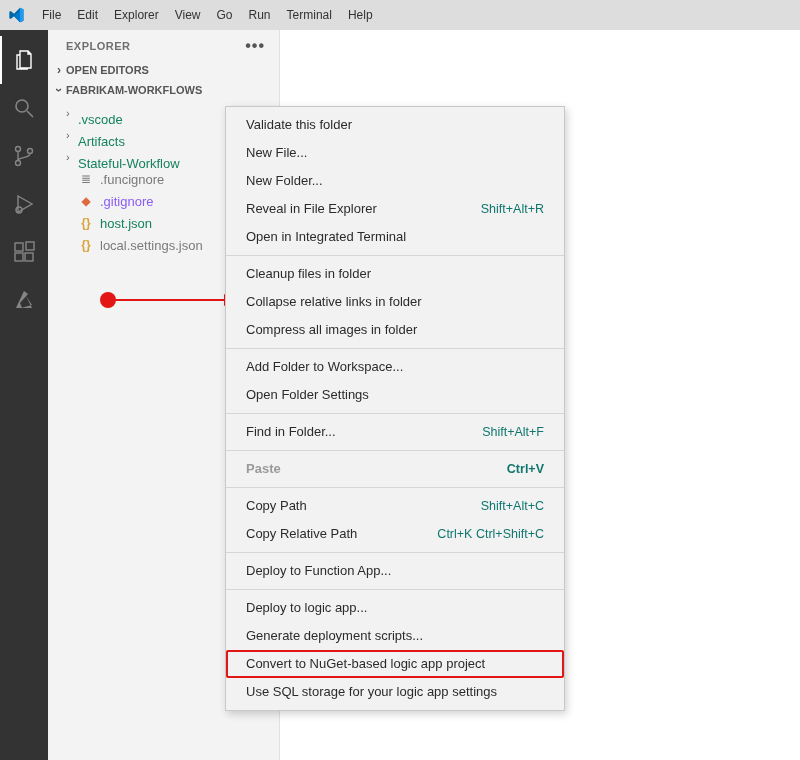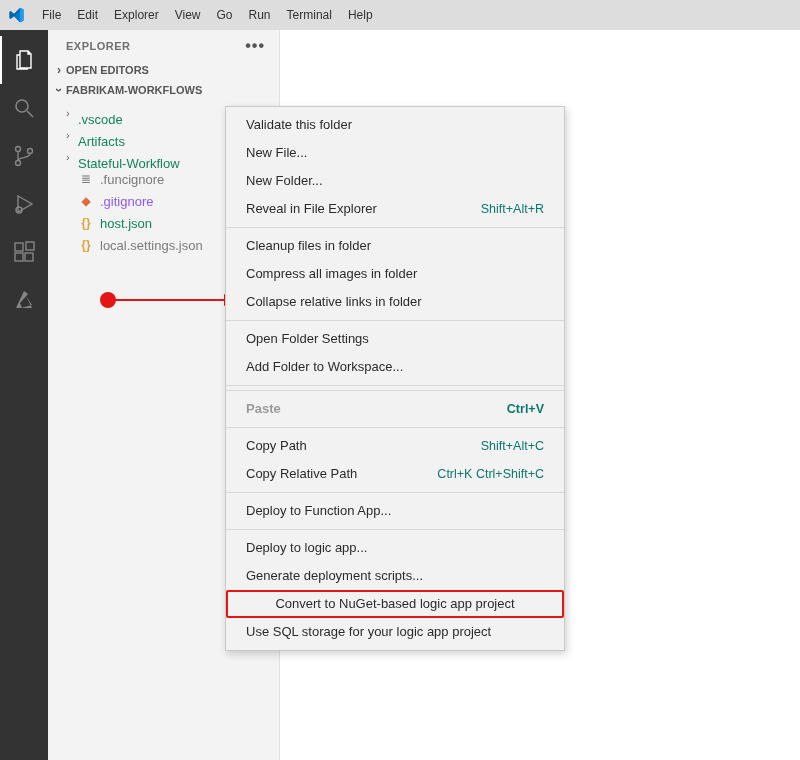--- a/index.html
+++ b/index.html
@@ -55,21 +55,21 @@
       background: #f2f2f2; border: 1px solid #c8c8c8; box-shadow: 2px 3px 8px rgba(0,0,0,0.18);
       font-size: 13px; color: #2b2b2b; padding: 4px 0;
     }
     .cm-row {
       display: flex; justify-content: space-between; align-items: center;
       padding: 5px 20px; line-height: 18px; cursor: default;
     }
     .cm-row.disabled { color: #9a9a9a; font-weight: bold; }
     .cm-shortcut { color: #0f766e; font-size: 12.5px; margin-left: 16px; }
     .cm-sep { height: 1px; background: #d6d6d6; margin: 4px 0; }
-    .highlight-border { border: 2px solid #e31616; border-radius: 2px; padding: 3px 18px; justify-content: center; }
+    .highlight-border { border: 2px solid #e31616; border-radius: 2px; padding: 3px 18px; }
 
     .red-arrow { position: absolute; top: 300px; left: 100px; }
     .red-dot { width: 16px; height: 16px; border-radius: 50%; background: #e31616; position: absolute; top: -8px; left: 0; }
     .red-line { height: 2px; width: 120px; background: #e31616; position: absolute; top: -1px; left: 10px; }
     .red-head {
       position: absolute; top: -6px; left: 124px;
       width: 0; height: 0; border-top: 6px solid transparent; border-bottom: 6px solid transparent;
       border-left: 10px solid #e31616;
     }
   </style>
@@ -200,38 +200,45 @@
     <div class="cm-row">
       <span>New File...</span>
     </div>
     <div class="cm-row">
       <span>New Folder...</span>
     </div>
     <div class="cm-row">
       <span>Reveal in File Explorer</span>
       <span class="cm-shortcut">Shift+Alt+R</span>
     </div>
+    <div class="cm-row">
+      <span>Open in Integrated Terminal</span>
+    </div>
     <div class="cm-sep"></div>
     <div class="cm-row">
       <span>Cleanup files in folder</span>
     </div>
     <div class="cm-row">
+      <span>Collapse relative links in folder</span>
+    </div>
+    <div class="cm-row">
       <span>Compress all images in folder</span>
     </div>
-    <div class="cm-row">
-      <span>Collapse relative links in folder</span>
-    </div>
-    <div class="cm-sep"></div>
+    <div class="cm-sep"></div>
+    <div class="cm-row">
+      <span>Add Folder to Workspace...</span>
+    </div>
     <div class="cm-row">
       <span>Open Folder Settings</span>
     </div>
-    <div class="cm-row">
-      <span>Add Folder to Workspace...</span>
-    </div>
-    <div class="cm-sep"></div>
+    <div class="cm-sep"></div>
+    <div class="cm-row">
+      <span>Find in Folder...</span>
+      <span class="cm-shortcut">Shift+Alt+F</span>
+    </div>
     <div class="cm-sep"></div>
     <div class="cm-row disabled">
       <span>Paste</span>
       <span class="cm-shortcut">Ctrl+V</span>
     </div>
     <div class="cm-sep"></div>
     <div class="cm-row">
       <span>Copy Path</span>
       <span class="cm-shortcut">Shift+Alt+C</span>
     </div>
@@ -247,15 +254,15 @@
     <div class="cm-row">
       <span>Deploy to logic app...</span>
     </div>
     <div class="cm-row">
       <span>Generate deployment scripts...</span>
     </div>
     <div class="cm-row highlight-border">
       <span>Convert to NuGet-based logic app project</span>
     </div>
     <div class="cm-row">
-      <span>Use SQL storage for your logic app project</span>
+      <span>Use SQL storage for your logic app settings</span>
     </div>
   </div>
 
 </body></html>

